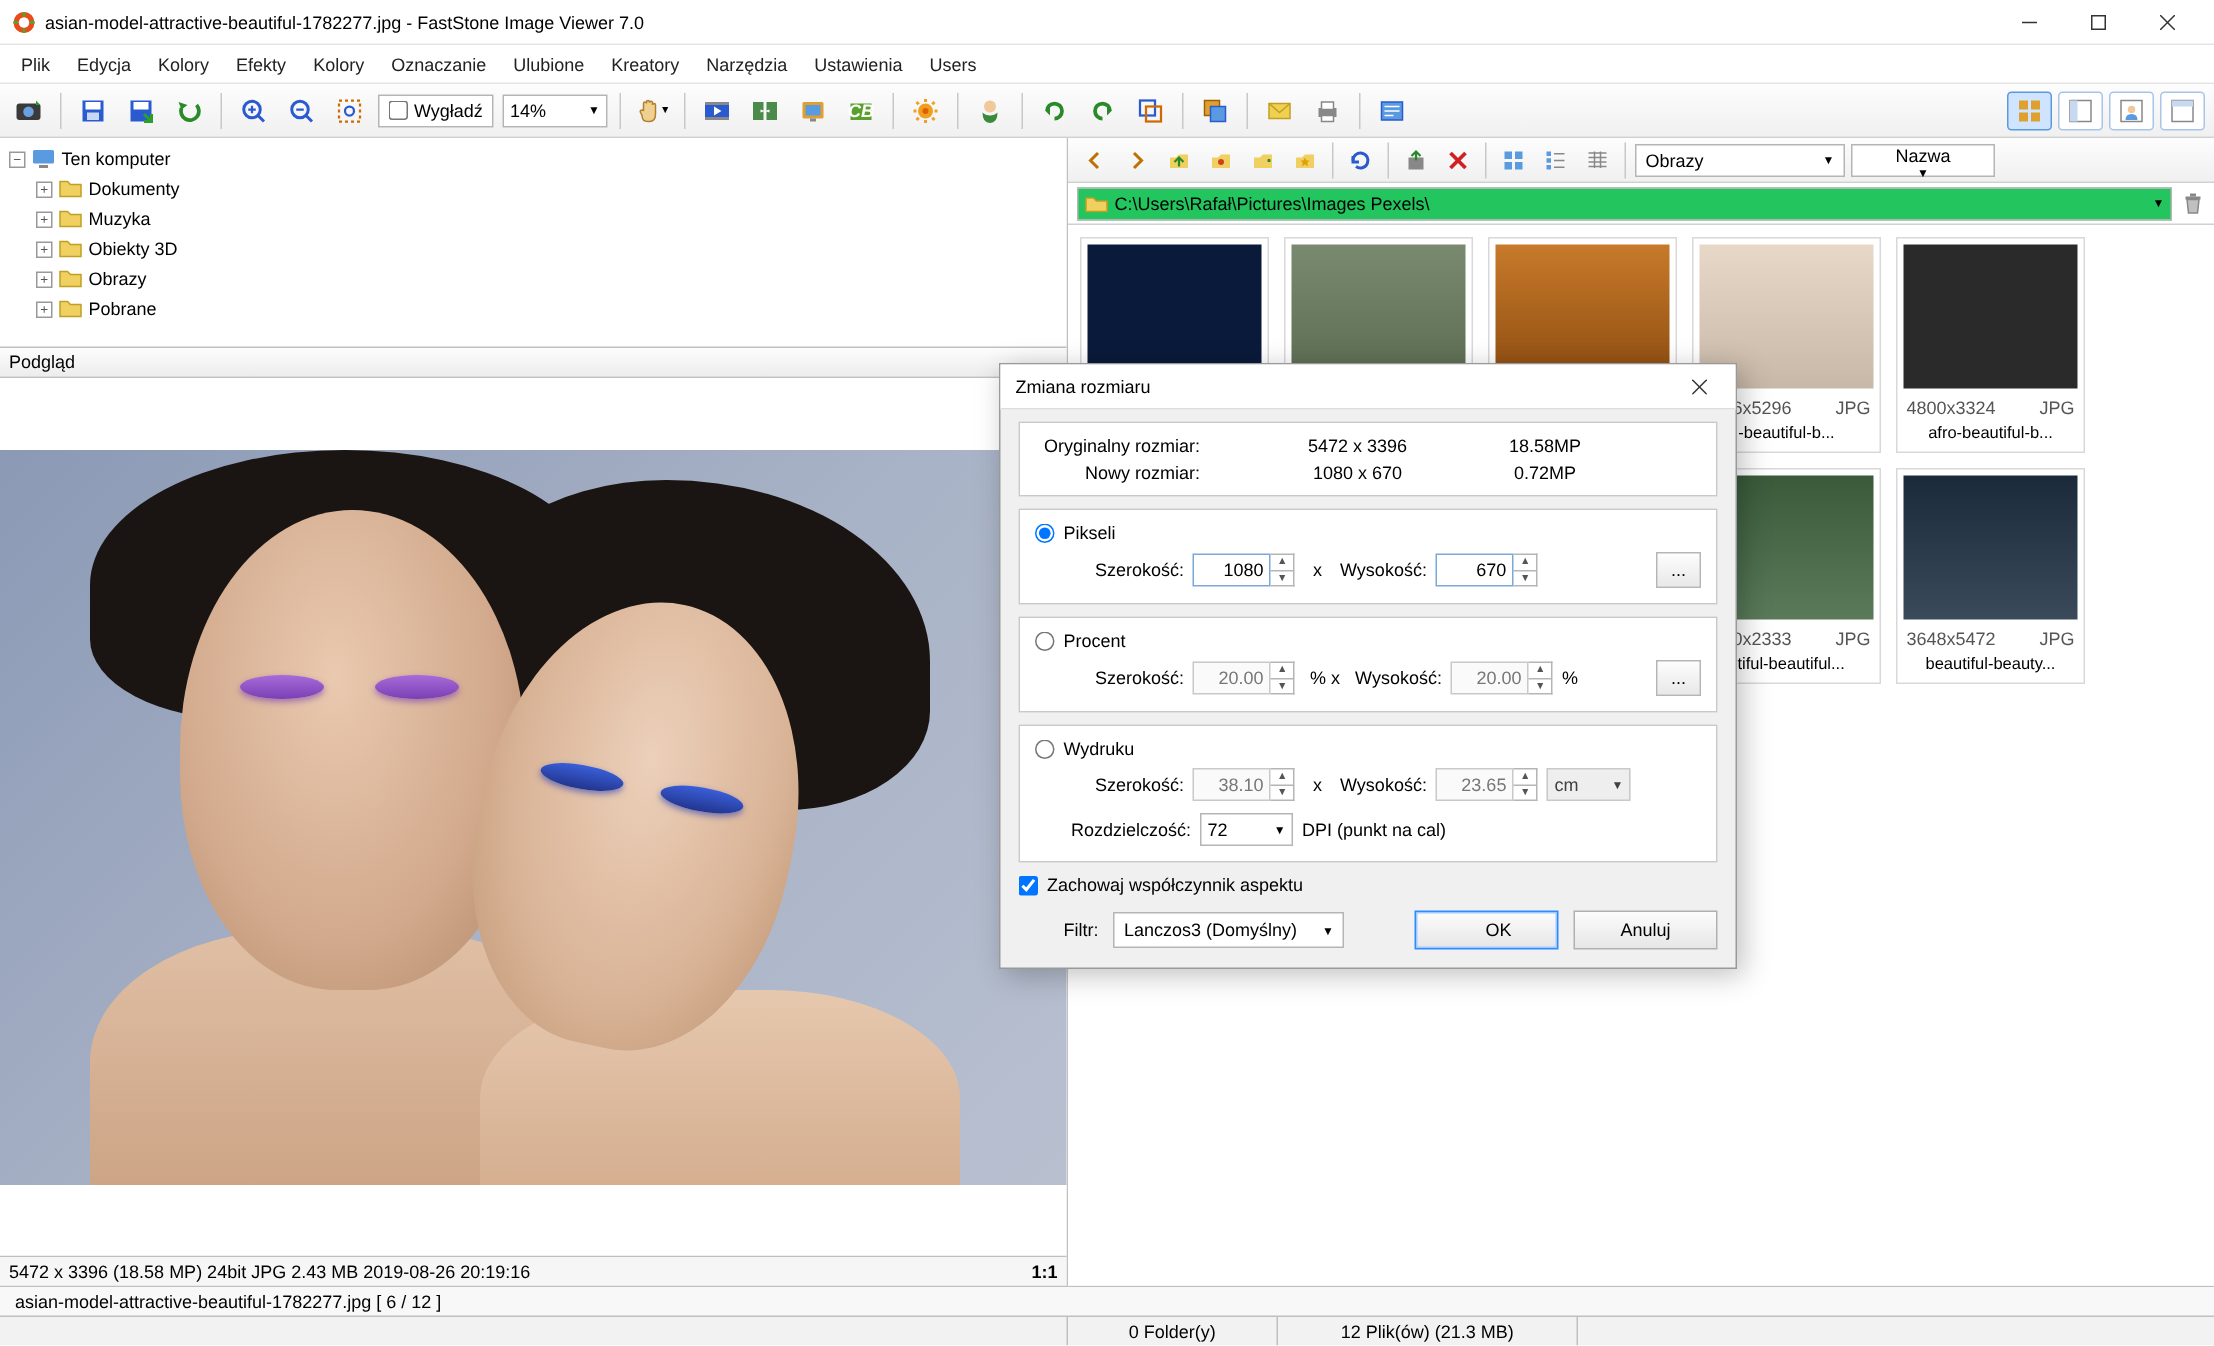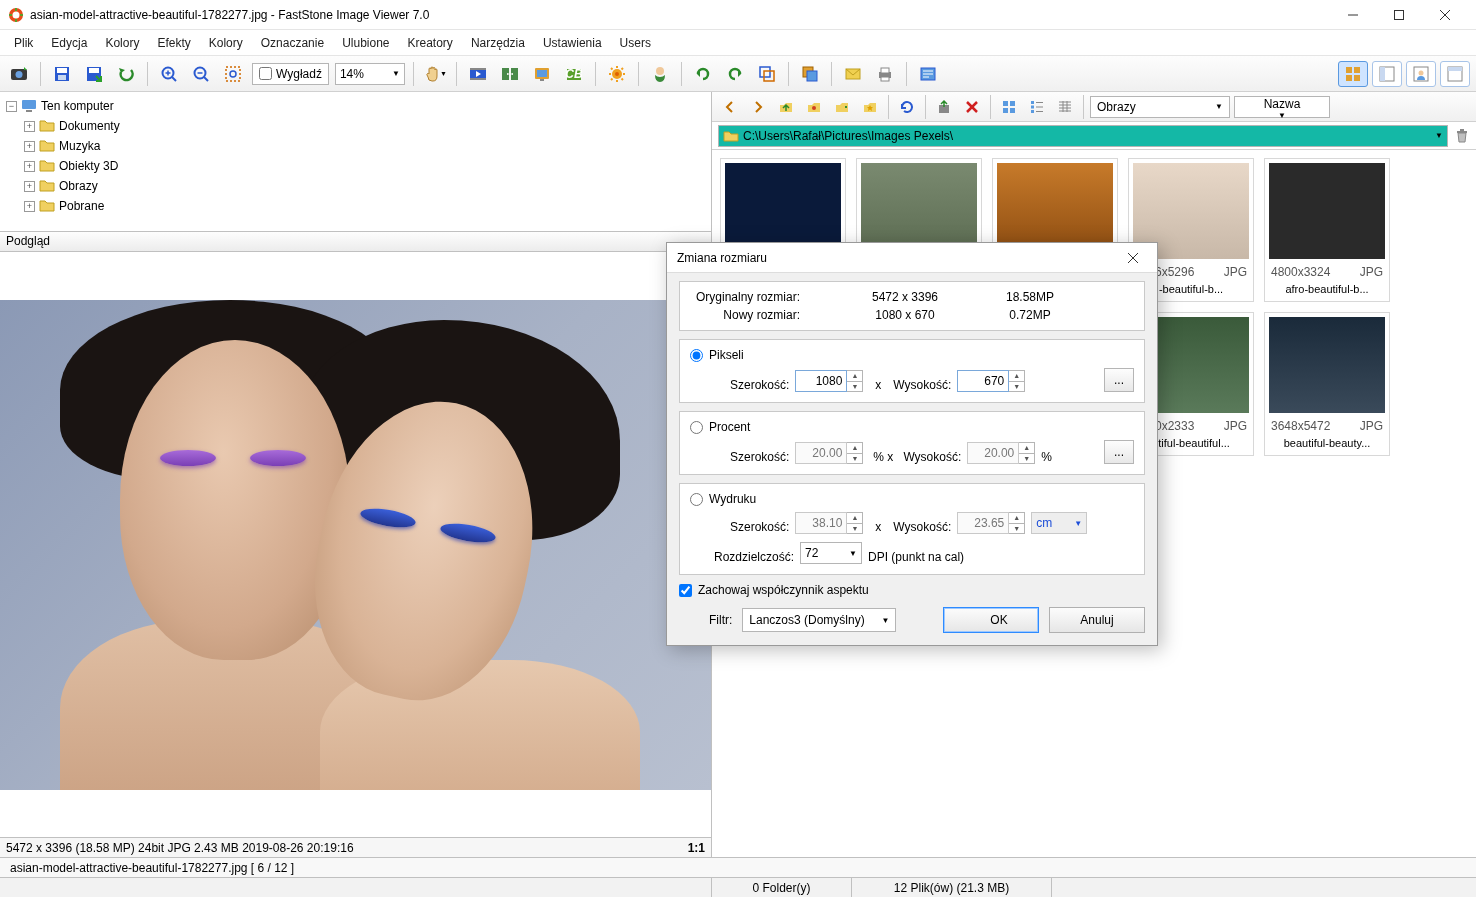--- a/index.html
+++ b/index.html
@@ -29,49 +29,49 @@
 .preview-header { height: 20px; background: linear-gradient(#fdfdfd,#ececec); border-bottom: 1px solid #c0c0c0; padding: 2px 6px; font-size: 12px; }
 .preview-area { flex: 1; background: #fff; display:flex; align-items:center; justify-content:center; position:relative; }
 .preview-img { width: 100%; height: 490px; background: linear-gradient(135deg,#8b99b5 0%, #a8b2c6 50%, #b8c0d0 100%); position:relative; overflow:hidden;}
 .preview-info { height: 20px; padding: 2px 6px; display:flex; align-items:center; background:#f6f6f6; border-top:1px solid #c0c0c0; }
 .preview-info .ratio { margin-left:auto; font-weight:bold; }
 .right-pane { flex: 1; display: flex; flex-direction: column; background:#fff;}
 .nav-bar { height: 30px; display:flex; align-items:center; gap:4px; padding: 3px 6px; background: linear-gradient(#fdfdfd,#f0f0f0); border-bottom:1px solid #d0d0d0;}
 .nav-bar .nav-btn { width:24px;height:24px; display:flex;align-items:center;justify-content:center; border:1px solid transparent; border-radius:3px;}
 .nav-combo { height:22px; border:1px solid #b5b5b5; background:#fff; padding:0 6px; display:flex;align-items:center;justify-content:space-between;}
 .path-bar { height: 28px; display:flex; align-items:center; gap:6px; padding:3px 6px; border-bottom:1px solid #d0d0d0;}
-.path-input { flex:1; height:22px; border:1px solid #b5b5b5; display:flex; align-items:center; padding:0 4px; background:#14b8a6; gap:4px;}
+.path-input { flex:1; height:22px; border:1px solid #b5b5b5; display:flex; align-items:center; padding:0 4px; background:#22c55e; gap:4px;}
 .thumbs { flex:1; padding: 8px; display:flex; flex-wrap:wrap; gap:10px; align-content:flex-start; overflow:auto; background:#fff; position:relative;}
 .thumb { width: 126px; border:1px solid #d8d8d8; background:#fff; display:flex; flex-direction:column; }
 .thumb .img { height: 96px; background:#333; margin:4px; }
 .thumb .meta { display:flex; justify-content:space-between; padding: 2px 6px; font-size:11px; color:#555;}
 .thumb .name { padding: 2px 6px 6px; font-size:11px; text-align:center; white-space:nowrap; overflow:hidden; text-overflow:ellipsis;}
 .statusbar { height: 20px; display:flex; border-top:1px solid #c0c0c0; background:#f2f2f2; }
 .sb-cell { border-right:1px solid #c0c0c0; padding:2px 10px; display:flex;align-items:center;}
 .filebar { height:20px; border-top:1px solid #c0c0c0; background:#f8f8f8; padding:2px 10px; display:flex;align-items:center;}
 
 .dialog { position:absolute; left:666px; top:242px; width:492px; background:#f0f0f0; border:1px solid #999; box-shadow: 4px 4px 18px rgba(0,0,0,0.25); z-index:100;}
 .dlg-title { height:30px; background:#fff; display:flex; align-items:center; padding:0 10px; border-bottom:1px solid #ddd;}
 .dlg-title .close { margin-left:auto; width:28px;height:22px; display:flex;align-items:center;justify-content:center;}
 .dlg-body { padding: 8px 12px 12px; }
 .info-box { border:1px solid #c9c9c9; background:#fff; padding:6px 10px; margin-bottom:8px;}
 .info-row { display:flex; padding:2px 0;}
 .info-row .lbl { width:140px; text-align:right; padding-right:30px;}
 .info-row .v1 { width:150px; text-align:center;}
 .info-row .v2 { width:100px; text-align:center;}
 .group { border:1px solid #c9c9c9; background:#fff; padding:8px 10px 10px; margin-bottom:8px;}
 .group .radio-row { display:flex; align-items:center; gap:6px; margin-bottom:6px;}
-.group .fields { display:flex; align-items:flex-end; gap:6px; padding-left:40px;}
+.group .fields { display:flex; align-items:center; gap:6px; padding-left:40px;}
 .num-input { width:52px; height:22px; border:1px solid #7aa8da; padding:0 4px; text-align:right; background:#fff;}
 .num-input.dis { border-color:#c9c9c9; color:#777; background:#fafafa;}
 .spin { width:16px; height:22px; border:1px solid #b5b5b5; border-left:none; display:flex; flex-direction:column;}
 .spin div{flex:1;display:flex;align-items:center;justify-content:center;font-size:7px;color:#555;border-bottom:1px solid #b5b5b5;}
 .spin div:last-child{border-bottom:none;}
 .more-btn { width:30px; height:24px; border:1px solid #b5b5b5; background:linear-gradient(#fdfdfd,#e8e8e8); margin-left:auto; display:flex;align-items:center;justify-content:center;}
-.unit-combo { width:56px; height:22px; border:1px solid #c9c9c9; background:#eee; color:#1d4ed8; padding:0 4px; display:flex;align-items:center;justify-content:space-between;}
+.unit-combo { width:56px; height:22px; border:1px solid #c9c9c9; background:#eee; color:#404040; padding:0 4px; display:flex;align-items:center;justify-content:space-between;}
 .res-combo { width:62px; height:22px; border:1px solid #b5b5b5; background:#fff; padding:0 4px; display:flex;align-items:center;justify-content:space-between;}
 .check-row { display:flex; align-items:center; gap:6px; margin:6px 0 10px;}
 .filter-row { display:flex; align-items:center; gap:10px;}
 .filter-combo { width:154px; height:24px; border:1px solid #b5b5b5; background:#fff; padding:0 6px; display:flex;align-items:center;justify-content:space-between;}
 .btn { width:96px; height:26px; border:1px solid #b0b0b0; background:linear-gradient(#fcfcfc,#e6e6e6); display:flex;align-items:center;justify-content:center;}
 .btn.primary { border:1px solid #2e8bff; box-shadow: inset 0 0 0 1px #9ec9ff; padding-left: 16px; }
 input[type=radio],input[type=checkbox]{ width:13px;height:13px; }
 svg { display:block; }
 
 .face { position:absolute; border-radius:50% 50% 45% 45%; }

